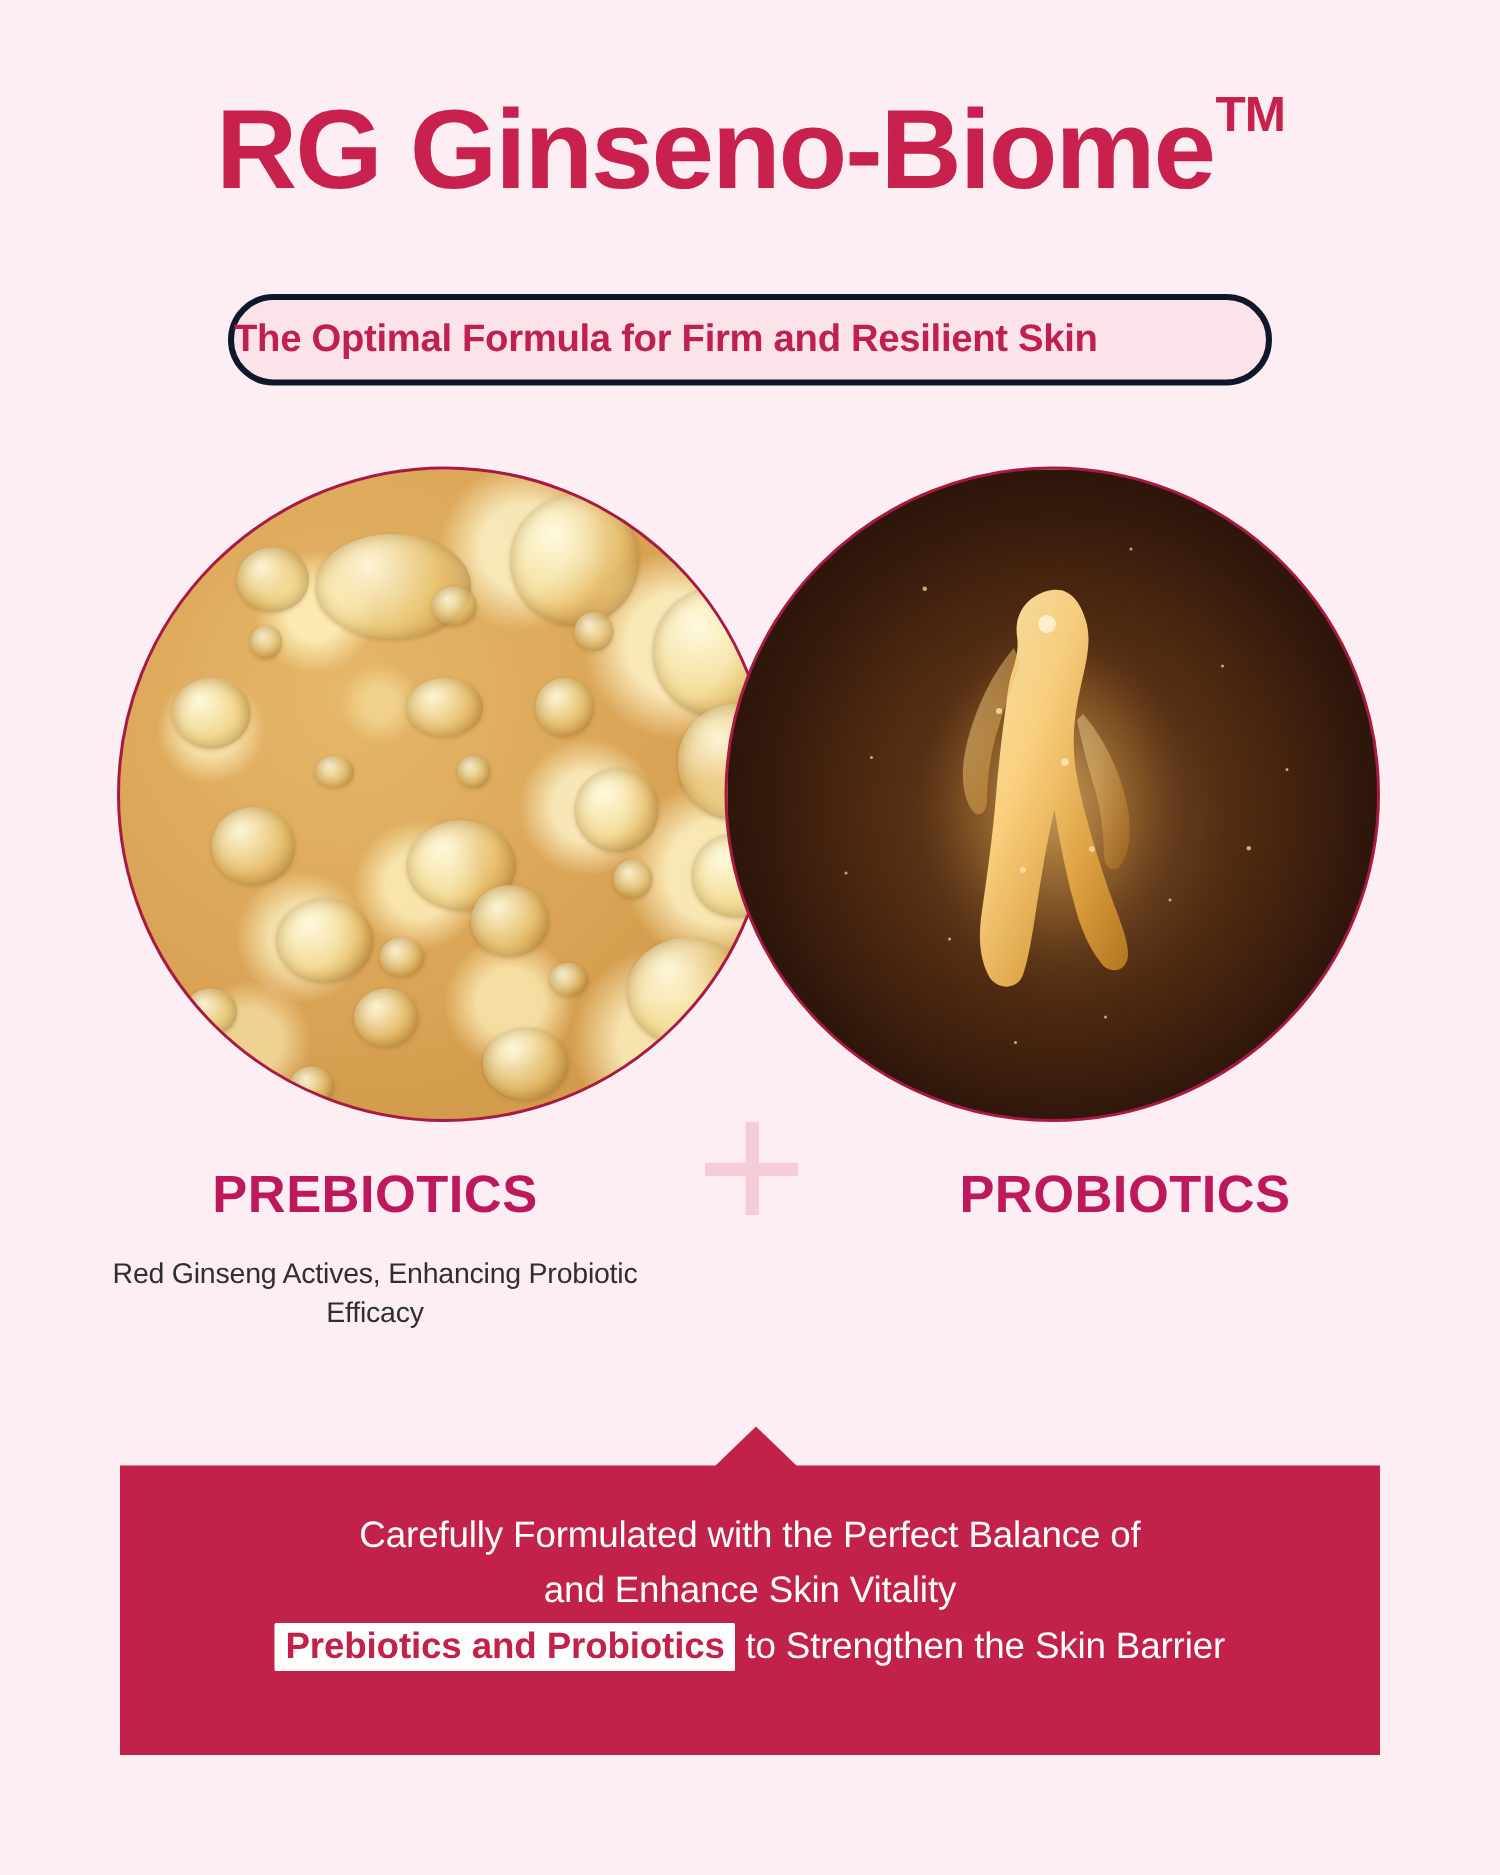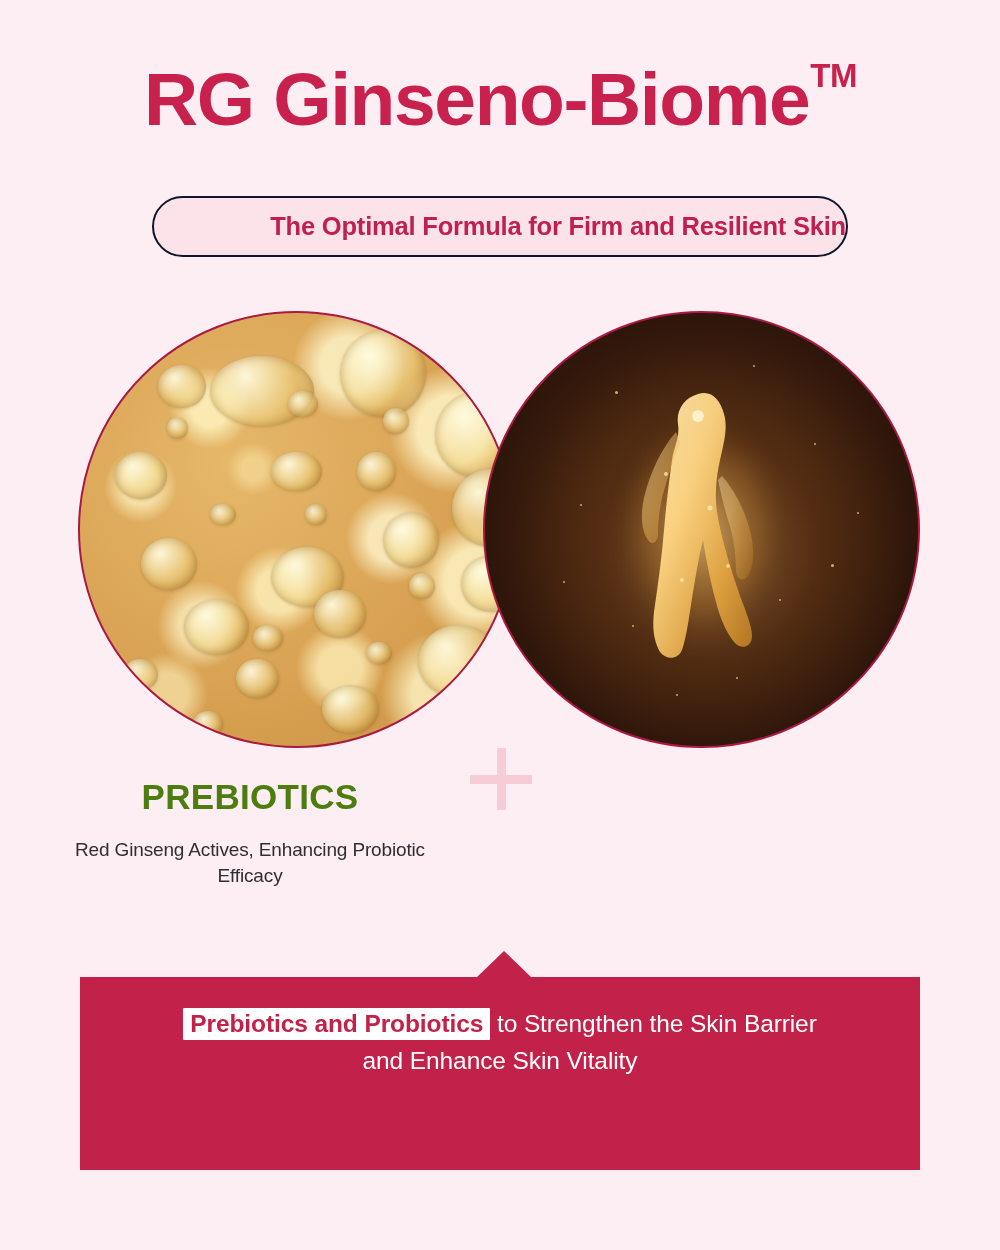--- a/index.html
+++ b/index.html
@@ -49,26 +49,26 @@
     letter-spacing: -0.5px;
   }
 
   
   .subtitle-pill {
     position: absolute;
     top: 196px;
     left: 152px;
     width: 696px;
     height: 61px;
-    border: 2px solid #0f172a;
+    border: 4px solid #0f172a;
     border-radius: 34px;
     background: #fce3ea;
     display: flex;
     align-items: center;
-    justify-content: flex-end;
+    justify-content: flex-start;
   }
   .subtitle-text {
     font-size: 25.5px;
     font-weight: 700;
     color: #c02050;
     letter-spacing: -0.2px;
     white-space: nowrap;
   }
 
   
@@ -166,21 +166,21 @@
     display: flex;
   }
   .col {
     width: 500px;
     text-align: center;
     padding: 0 40px;
   }
   .col-heading {
     font-size: 35px;
     font-weight: 700;
-    color: #4d7c0f;
+    color: #be185d;
     letter-spacing: 0.3px;
     line-height: 1.05;
     margin-bottom: 21px;
   }
   .col-desc {
     font-size: 19px;
     font-weight: 400;
     color: #2f2f33;
     line-height: 1.38;
     letter-spacing: -0.15px;
@@ -327,23 +327,25 @@
   <div class="columns">
     <div class="col">
       <div class="col-heading">PREBIOTICS</div>
       <div class="col-desc">
         <span class="line">Red Ginseng Actives,</span>
         <span class="line">Enhancing Probiotic</span>
         <span class="line">Efficacy</span>
       </div>
     </div>
     <div class="col">
+      <div class="col-heading">PROBIOTICS</div>
     </div>
   </div>
 
   <div class="banner-arrow"></div>
   <div class="banner"></div>
   <div class="banner-text">
+    <span class="line">Carefully Formulated with the Perfect Balance of</span>
+    <span class="line">and Enhance Skin Vitality</span>
     <span class="line"><span class="hl">Prebiotics and Probiotics</span><span> to Strengthen the Skin Barrier</span></span>
-    <span class="line">and Enhance Skin Vitality</span>
   </div>
 
 </div>
 
 </body></html>

